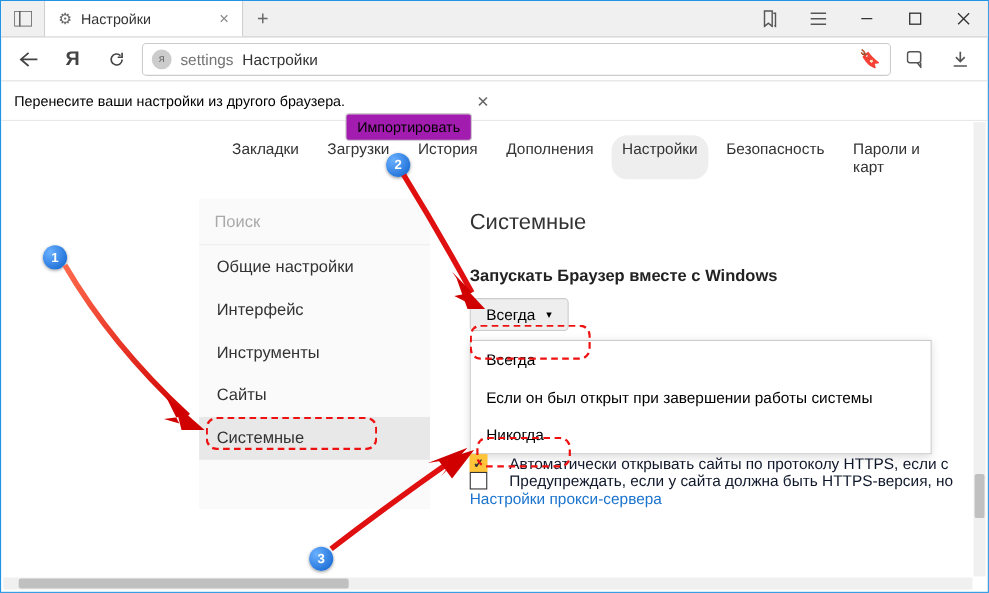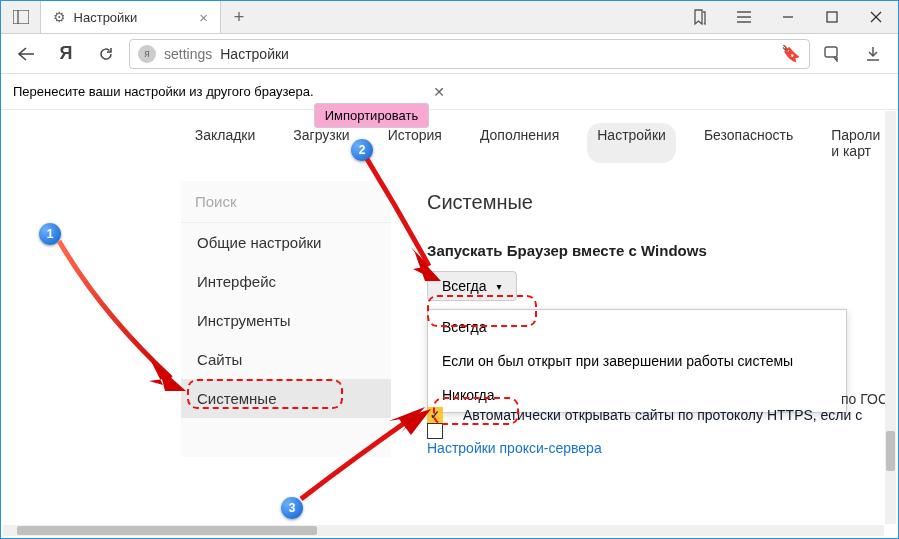--- a/index.html
+++ b/index.html
@@ -17,26 +17,26 @@
 
 .toolbar { height: 40px; display: flex; align-items: center; padding: 0 8px; gap: 6px; border-bottom: 1px solid #e0e0e0; }
 .tool-btn { width: 34px; height: 34px; display: flex; align-items: center; justify-content: center; color: #555; border-radius: 4px; }
 .addr-bar { flex: 1; height: 30px; border: 1px solid #ccc; border-radius: 4px; display: flex; align-items: center; padding: 0 8px; gap: 8px; }
 .addr-icon { width: 18px; height: 18px; border-radius: 50%; background: #ccc; display: flex; align-items: center; justify-content: center; font-size: 10px; color: #666; }
 .addr-kw { color: #737373; font-size: 14px; }
 .addr-text { color: #333; font-size: 14px; }
 .addr-spacer { flex: 1; }
 
 .import-bar { height: 36px; display: flex; align-items: center; padding: 0 12px; gap: 0; border-bottom: 1px solid #e8e8e8; font-size: 13px; }
-.import-btn { background: #f9a8d4; border: 1px solid #ccc; padding: 4px 10px; border-radius: 3px; font-size: 13px; margin-top: 48px; }
+.import-btn { background: #a21caf; border: 1px solid #ccc; padding: 4px 10px; border-radius: 3px; font-size: 13px; margin-top: 48px; }
 .import-close { color: #666; font-size: 14px; cursor: pointer; margin-left: 4px; }
 
 .content { position: absolute; top: 110px; left: 0; right: 0; bottom: 12px; overflow: hidden; }
 
-.nav-tabs { display: flex; gap: 18px; padding: 12px 0 18px; justify-content: center; padding-right: 24px; font-size: 14px; margin-left: 200px; }
+.nav-tabs { display: flex; gap: 6px; padding: 12px 0 18px; justify-content: flex-start; padding-right: 24px; font-size: 14px; margin-left: 200px; }
 .nav-tab { color: #333; cursor: pointer; padding: 4px 10px; }
 .nav-tab.active { background: #eee; border-radius: 14px; }
 
 .main-area { display: flex; padding-left: 180px; justify-content: flex-end; }
 .sidebar { width: 210px; background: #fafafa; padding-bottom: 20px; }
 .search-box { padding: 12px 14px; color: #aaa; font-size: 15px; border-bottom: 1px solid #eee; }
 .side-item { padding: 11px 16px; font-size: 15px; color: #333; cursor: pointer; }
 .side-item.active { background: #e8e8e8; }
 
 .panel { flex: 1; padding: 10px 0 0 36px; }
@@ -177,27 +177,27 @@
         <div class="dropdown-btn">
           <span>Всегда</span>
           <span style="font-size:10px;">▾</span>
         </div>
       </div>
       <div class="dropdown-menu" id="dd-menu">
           <div class="dropdown-item">Всегда</div>
           <div class="dropdown-item">Если он был открыт при завершении работы системы</div>
           <div class="dropdown-item">Никогда</div>
         </div>
-      <div style="text-align:right; padding-right:10px; margin-top:-22px; color:#333; font-size:14px;">по ГОС</div>
       <div class="check-row">
         <span class="checkbox checked"></span>
         <span>Автоматически открывать сайты по протоколу HTTPS, если с</span>
       </div>
       <div class="check-row">
         <span class="checkbox"></span>
+        <span>Предупреждать, если у сайта должна быть HTTPS-версия, но</span>
       </div>
       <a class="link">Настройки прокси-сервера</a>
     </div>
   </div>
 </div>
 
 <div class="scrollbar-v">
     <div class="scrollbar-v-thumb"></div>
   </div>
 <div class="scrollbar-h">

